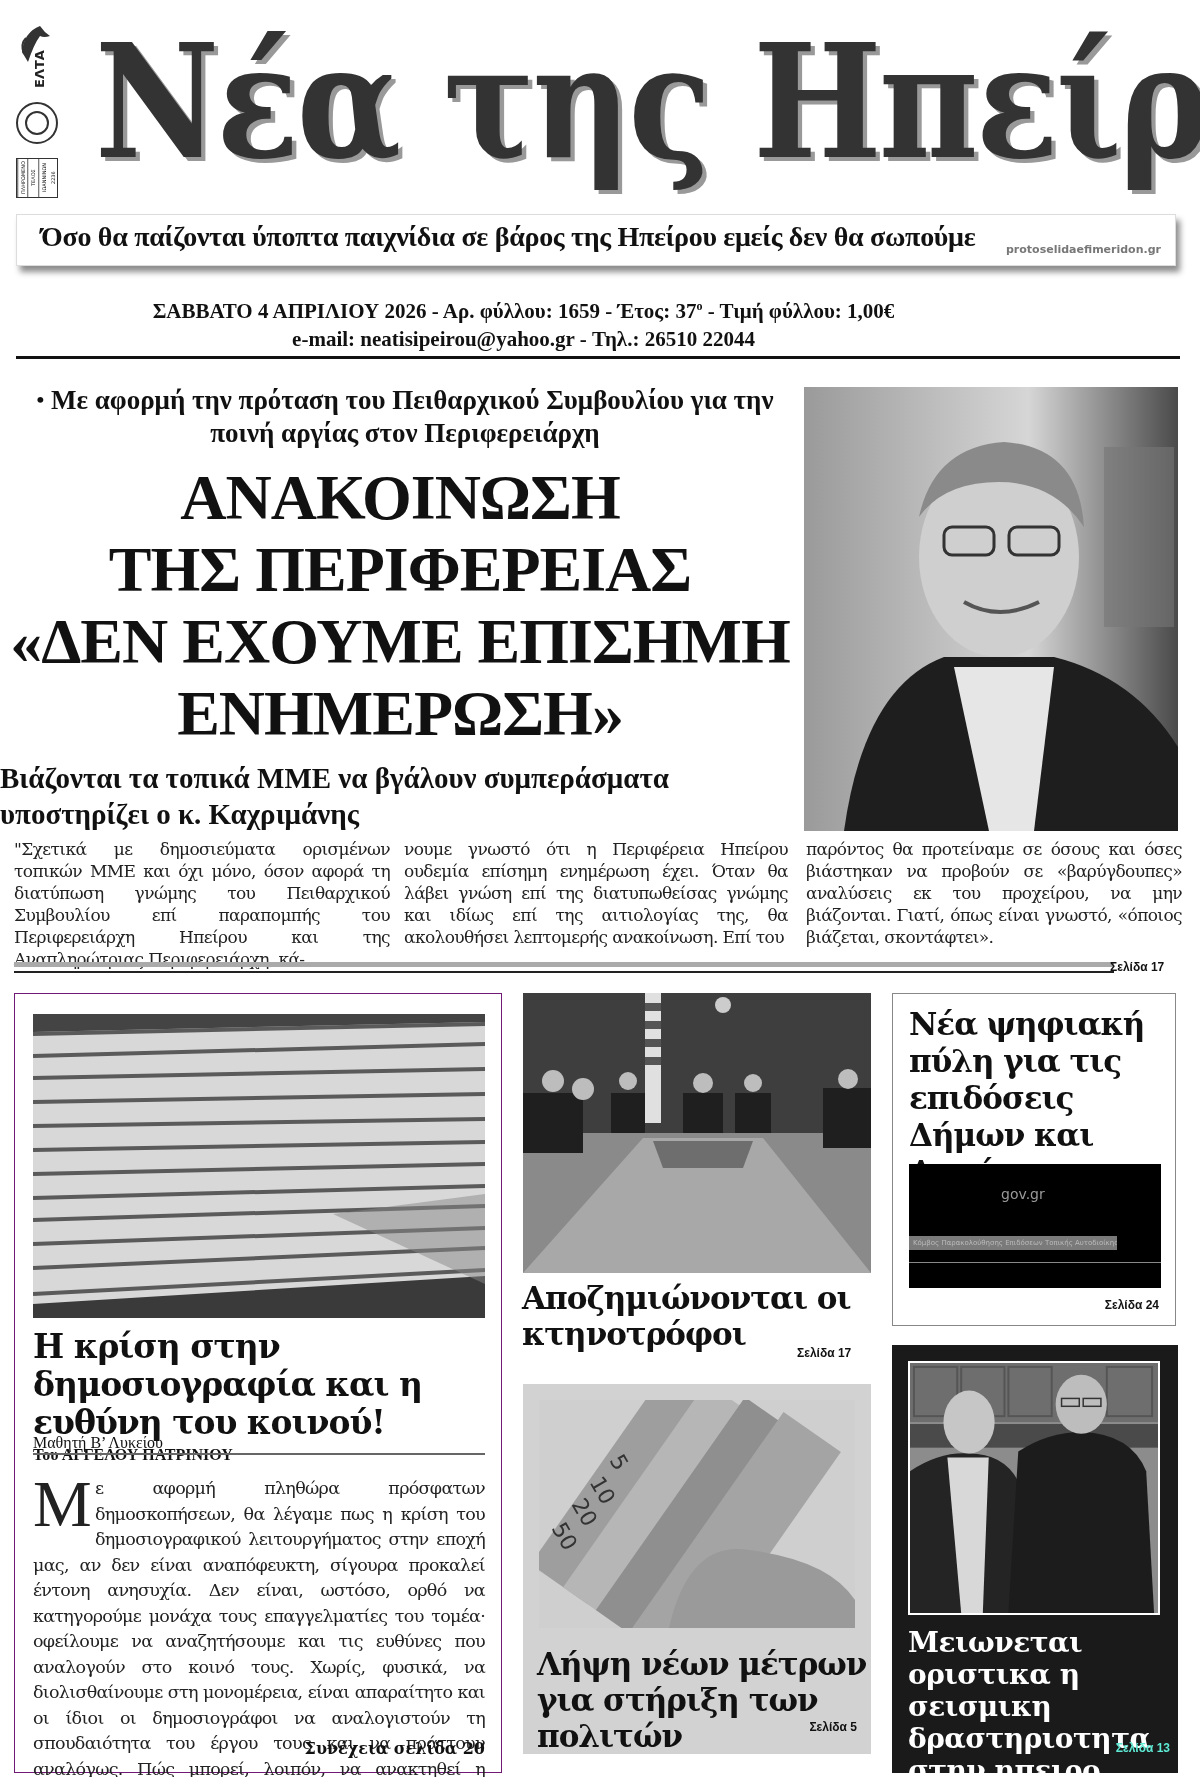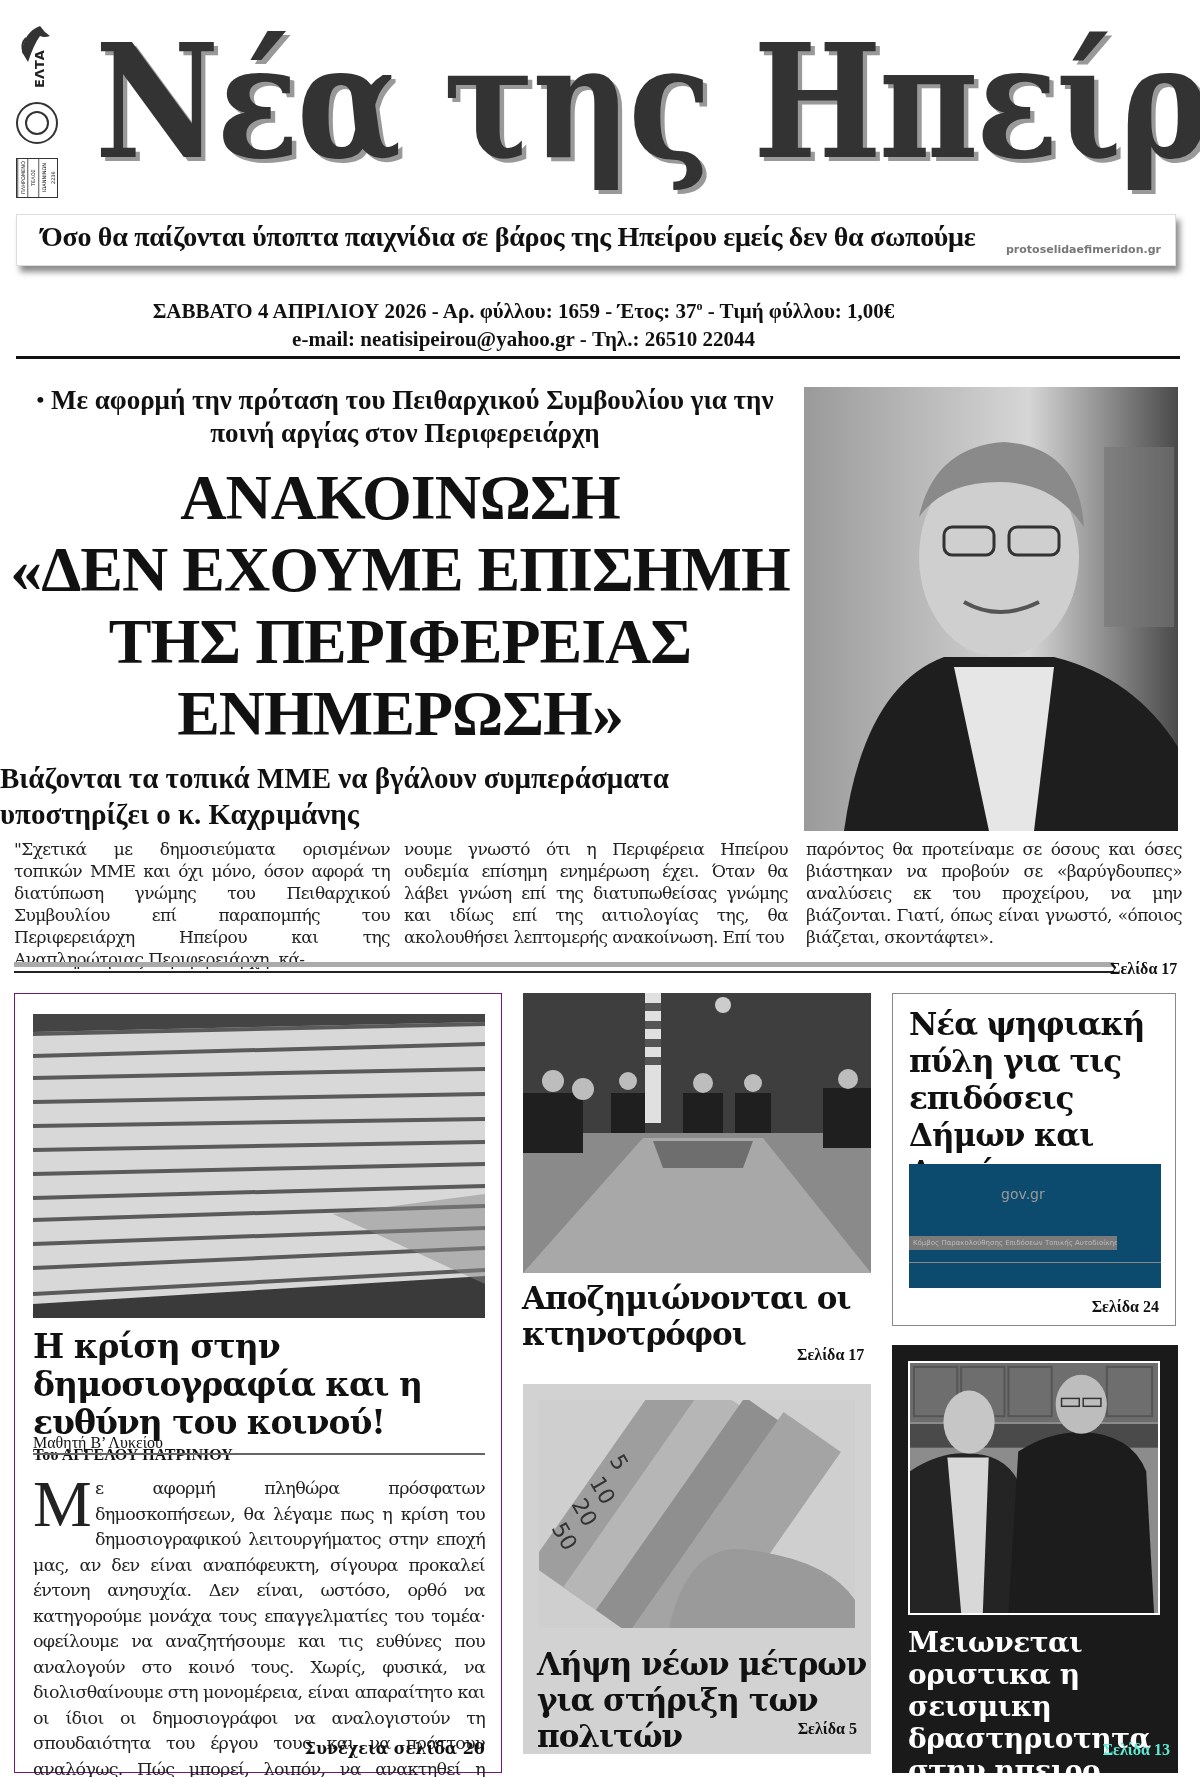--- a/index.html
+++ b/index.html
@@ -44,21 +44,21 @@
   .lead-photo svg { width: 100%; height: 100%; display: block; }
 
   .body-cols { position: absolute; top: 838px; font-size: 17px; line-height: 22px; text-align: justify; color: #222;
                font-family: "DejaVu Serif", serif; letter-spacing: -0.6px; }
   .col1 { left: 14px; width: 376px; }
   .col2 { left: 404px; width: 384px; }
   .col3 { left: 806px; width: 376px; }
   .double-rule { position: absolute; left: 14px; top: 962px; width: 1100px; }
   .double-rule .a { height: 5px; background: #aaa; }
   .double-rule .b { height: 2px; background: #222; margin-top: 4px; }
-  .page-ref { font-weight: bold; font-family: Liberation Serif, serif; font-size: 16px; position: absolute; }
+  .page-ref { font-weight: bold; font-family: Liberation Sans, sans-serif; font-size: 12px; position: absolute; }
   .ref-lead { left: 1110px; top: 960px; }
 
   
   .box-left { position: absolute; left: 14px; top: 993px; width: 488px; height: 780px; border: 1px solid #701a75; }
   .papers-photo { position: absolute; left: 18px; top: 20px; width: 452px; height: 304px; overflow: hidden; }
   .papers-photo svg { width: 100%; height: 100%; display: block; }
   .op-title { position: absolute; left: 18px; top: 334px; width: 460px; font-weight: bold; font-size: 33px; line-height: 38px; font-family: "DejaVu Serif", serif; letter-spacing: -1px; }
   .byline { position: absolute; left: 18px; top: 440px; font-weight: bold; font-size: 16px; margin-top: 12px; }
   .byline2 { position: absolute; left: 18px; top: 440px; font-size: 16px; }
   .byrule { position: absolute; left: 18px; top: 459px; width: 452px; height: 2px; background: #666; }
@@ -75,21 +75,21 @@
 
   .money-box { position: absolute; left: 523px; top: 1384px; width: 348px; height: 370px; background: #d2d2d2; }
   .money-photo { position: absolute; left: 16px; top: 16px; width: 316px; height: 228px; overflow: hidden; }
   .money-photo svg { width: 100%; height: 100%; display: block; }
   .money-title { position: absolute; left: 14px; top: 262px; width: 330px; font-weight: bold; font-size: 31px; line-height: 36px; font-family: "DejaVu Serif", serif; letter-spacing: -1px; }
   .ref-money { right: 14px; top: 336px; }
 
   
   .box-right { position: absolute; left: 892px; top: 993px; width: 284px; height: 333px; border: 1px solid #888; }
   .portal-title { position: absolute; left: 16px; top: 12px; width: 260px; font-weight: bold; font-size: 31px; line-height: 37px; font-family: "DejaVu Serif", serif; letter-spacing: -1px; }
-  .gov-photo { position: absolute; left: 16px; top: 170px; width: 252px; height: 124px; background: #0c4a6e; overflow: hidden; }
+  .gov-photo { position: absolute; left: 16px; top: 170px; width: 252px; height: 124px; background: #000000; overflow: hidden; }
   .gov-logo { position: absolute; left: 92px; top: 22px; color: #9a9a9a; font-family: "DejaVu Sans", sans-serif; font-size: 14px; }
   .gov-band { position: absolute; left: 0; top: 72px; width: 208px; height: 14px; background: #7a7a7a; color: #bbb;
               font-family: "DejaVu Sans", sans-serif; font-size: 7px; line-height: 14px; padding-left: 4px; white-space: nowrap; overflow: hidden; }
   .gov-line { position: absolute; left: 0; top: 98px; width: 252px; height: 1px; background: #888; }
   .ref-portal { right: 16px; top: 304px; }
 
   .dark-box { position: absolute; left: 892px; top: 1345px; width: 286px; height: 428px; background: #1a1a1a; }
   .duo-photo { position: absolute; left: 16px; top: 16px; width: 252px; height: 254px; border: 2px solid #fff; overflow: hidden; }
   .duo-photo svg { width: 100%; height: 100%; display: block; }
   .quake-title { position: absolute; left: 16px; top: 282px; width: 270px; color: #fff; font-weight: bold; font-size: 28px; line-height: 32px; font-family: "DejaVu Serif", serif; letter-spacing: -0.5px; }
@@ -129,22 +129,22 @@
   <div>e-mail: neatisipeirou@yahoo.gr  -  Τηλ.: 26510 22044</div>
 </div>
 <div class="rule-top"></div>
 
 <div class="kicker">
   <span class="bullet">•</span>
   <span>Με αφορμή την πρόταση του Πειθαρχικού Συμβουλίου για την ποινή αργίας στον Περιφερειάρχη</span>
 </div>
 <div class="headline">
   <div>ΑΝΑΚΟΙΝΩΣΗ</div>
+  <div>ΤΗΣ ΠΕΡΙΦΕΡΕΙΑΣ</div>
   <div>«ΔΕΝ ΕΧΟΥΜΕ ΕΠΙΣΗΜΗ</div>
-  <div>ΤΗΣ ΠΕΡΙΦΕΡΕΙΑΣ</div>
   <div>ΕΝΗΜΕΡΩΣΗ»</div>
 </div>
 <div class="sub">Βιάζονται τα τοπικά ΜΜΕ να βγάλουν συμπεράσματα υποστηρίζει ο κ. Καχριμάνης</div>
 
 <div class="lead-photo">
   <svg viewBox="0 0 374 444" preserveAspectRatio="none">
     <defs>
       <linearGradient id="bg1" x1="0" x2="1">
           <stop offset="0" stop-color="#9a9a9a"></stop>
           <stop offset="0.6" stop-color="#d6d6d6"></stop>

